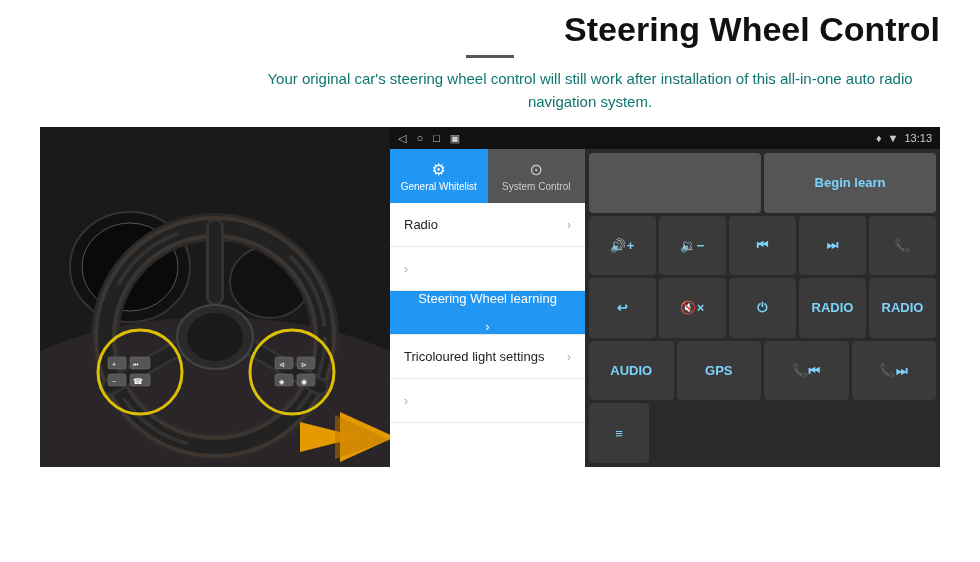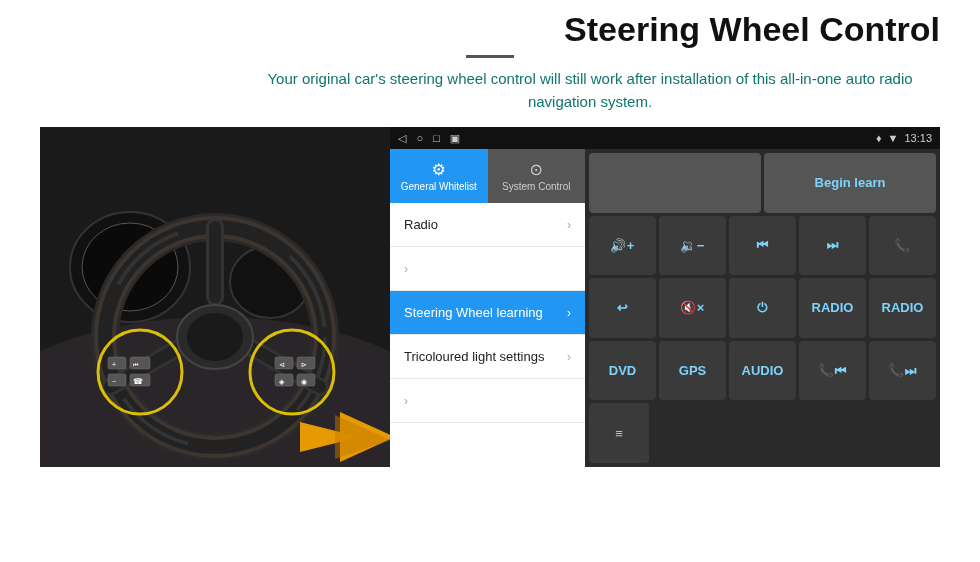--- a/index.html
+++ b/index.html
@@ -170,20 +170,21 @@
       border-bottom: 1px solid #e8e8e8;
       cursor: pointer;
       font-size: 13px;
       color: #222;
       background: #fff;
     }
 
     .menu-item.active {
       background: #2196F3;
       color: #fff;
+      flex-direction: column;
     }
 
     .menu-item-text {
       flex: 1;
     }
 
     .menu-chevron {
       color: #aaa;
       font-size: 12px;
     }
@@ -404,27 +405,24 @@
             <button class="ctrl-btn">
               <span class="btn-symbol">RADIO</span>
             </button>
             <button class="ctrl-btn">
               <span class="btn-symbol">RADIO</span>
             </button>
           </div>
 
           <div class="btn-row">
             <button class="ctrl-btn">
-              <span class="btn-symbol">DVD</span>
+              <span class="btn-symbol">AUDIO</span>
             </button>
             <button class="ctrl-btn">
               <span class="btn-symbol">GPS</span>
-            </button>
-            <button class="ctrl-btn">
-              <span class="btn-symbol">AUDIO</span>
             </button>
             <button class="ctrl-btn">
               <span class="btn-symbol">📞⏮</span>
             </button>
             <button class="ctrl-btn">
               <span class="btn-symbol">📞⏭</span>
             </button>
           </div>
 
           <div class="btn-row">

